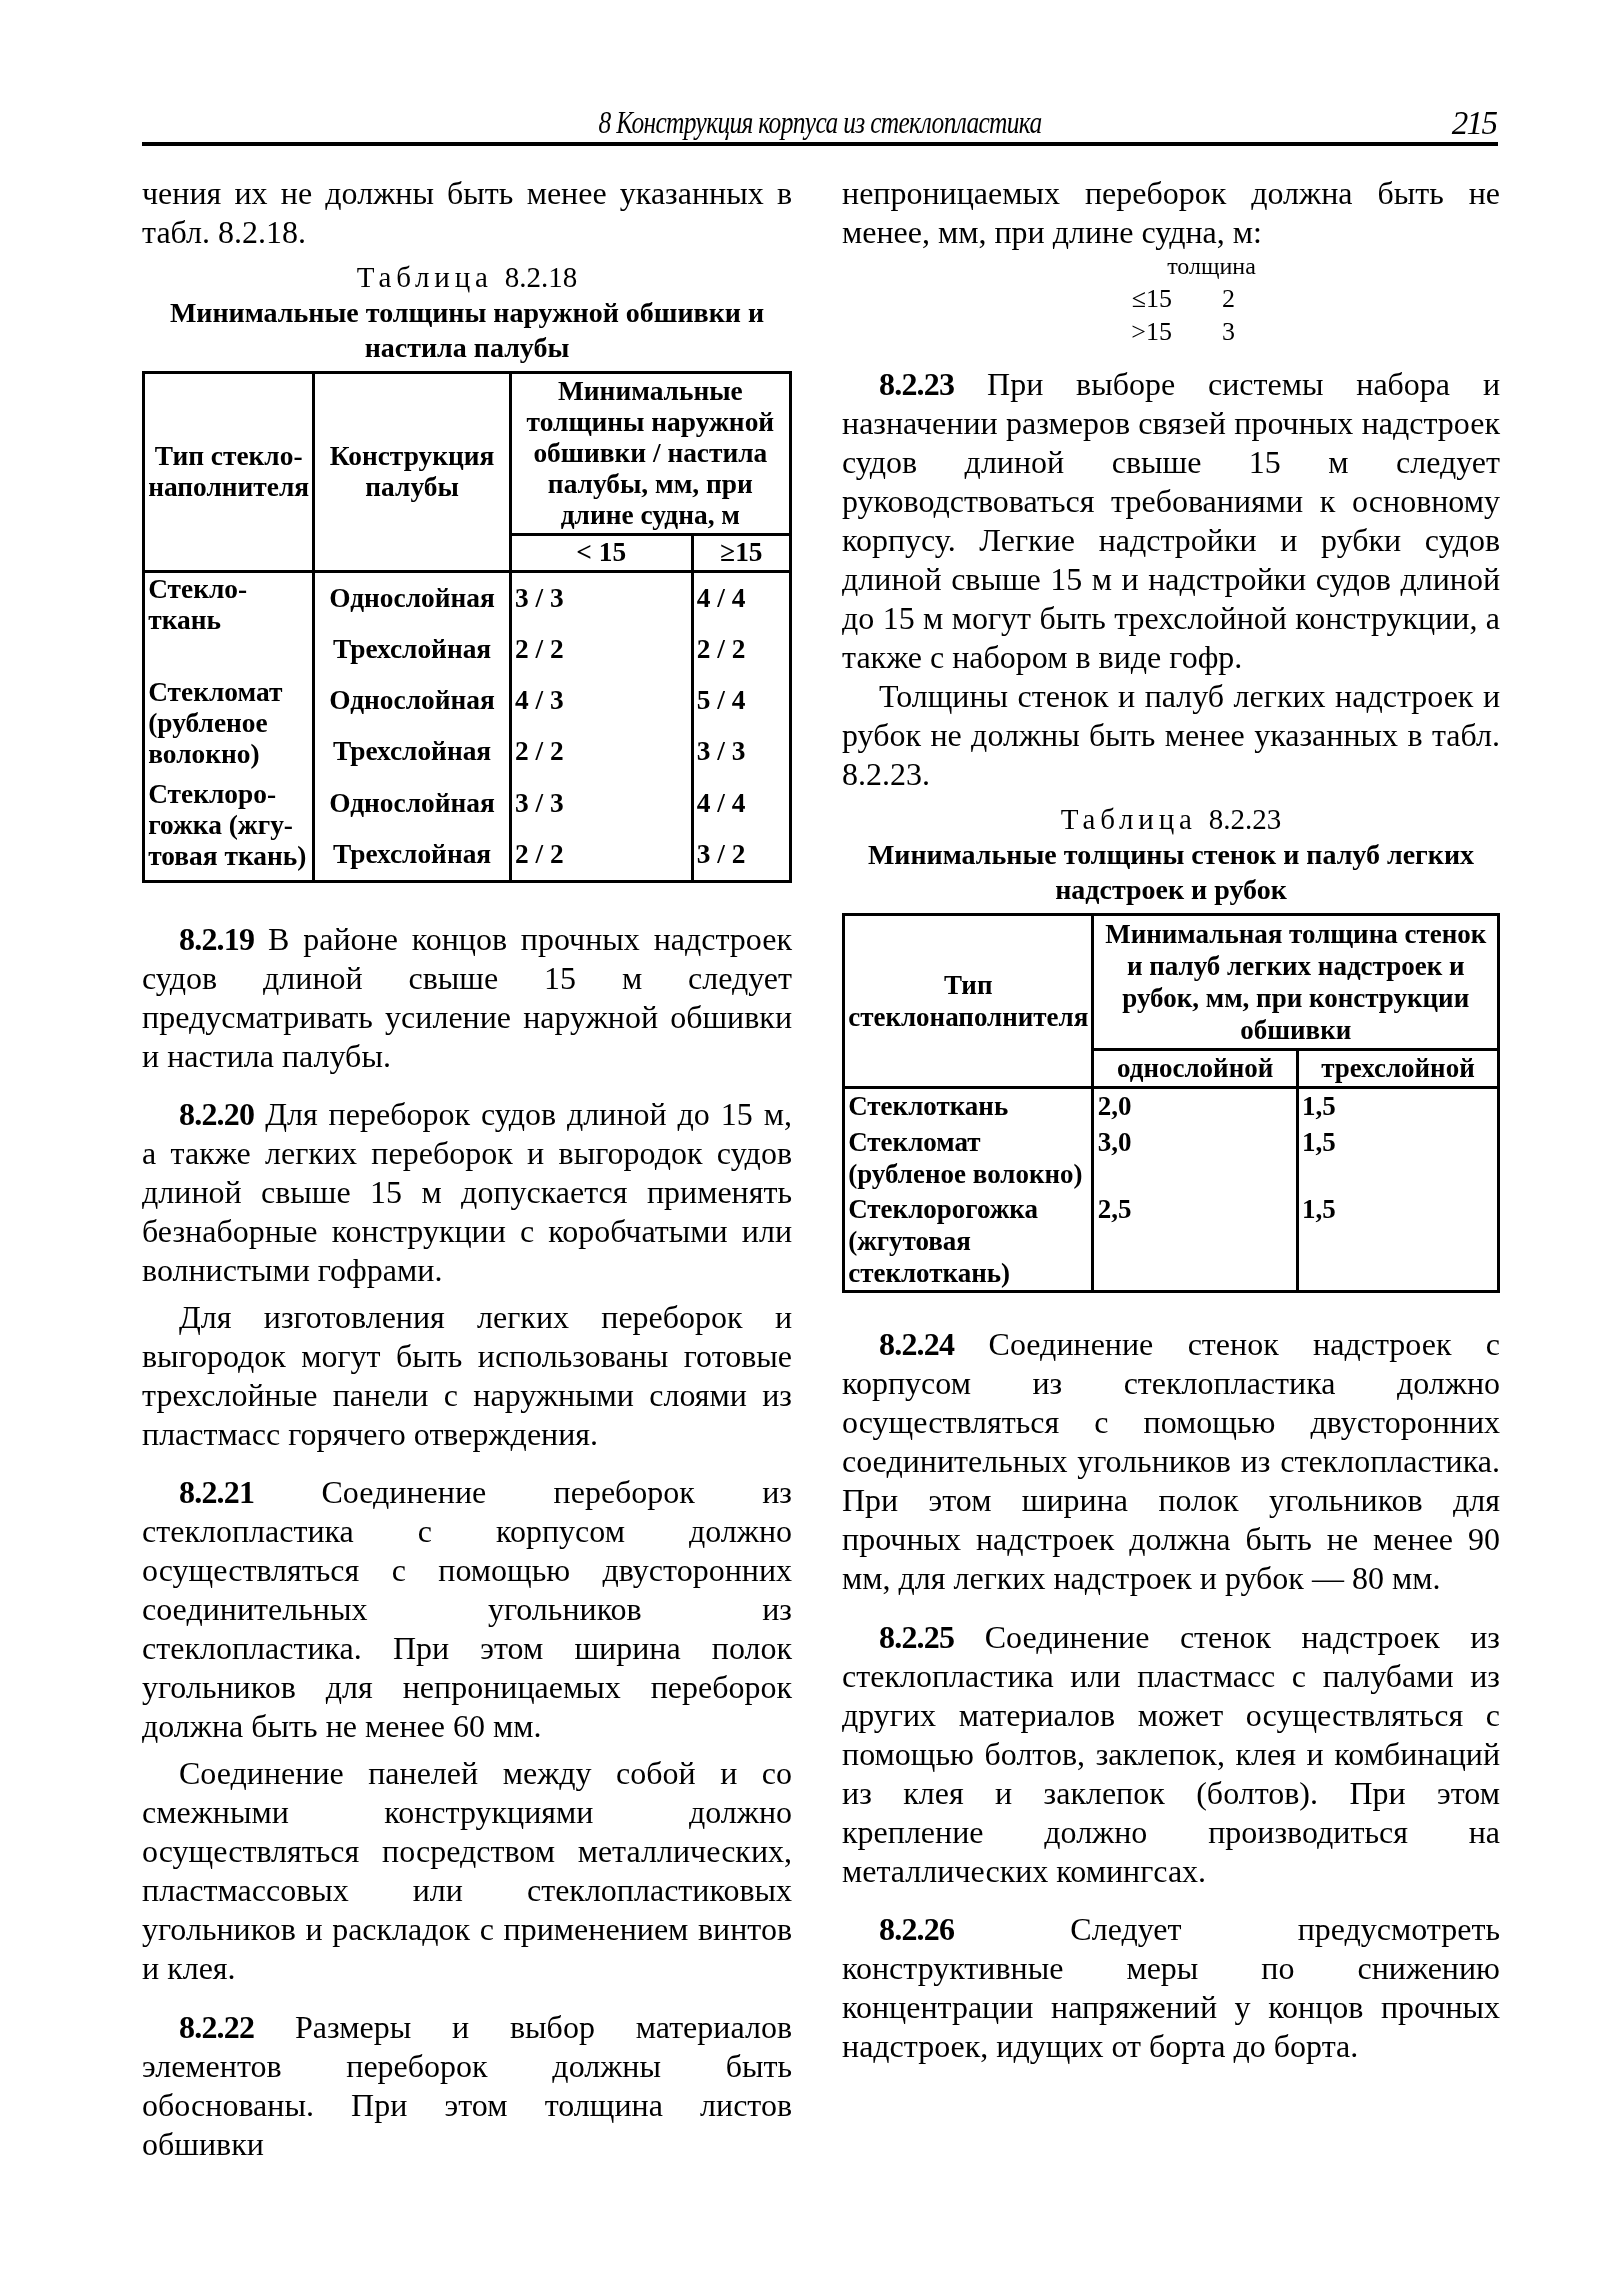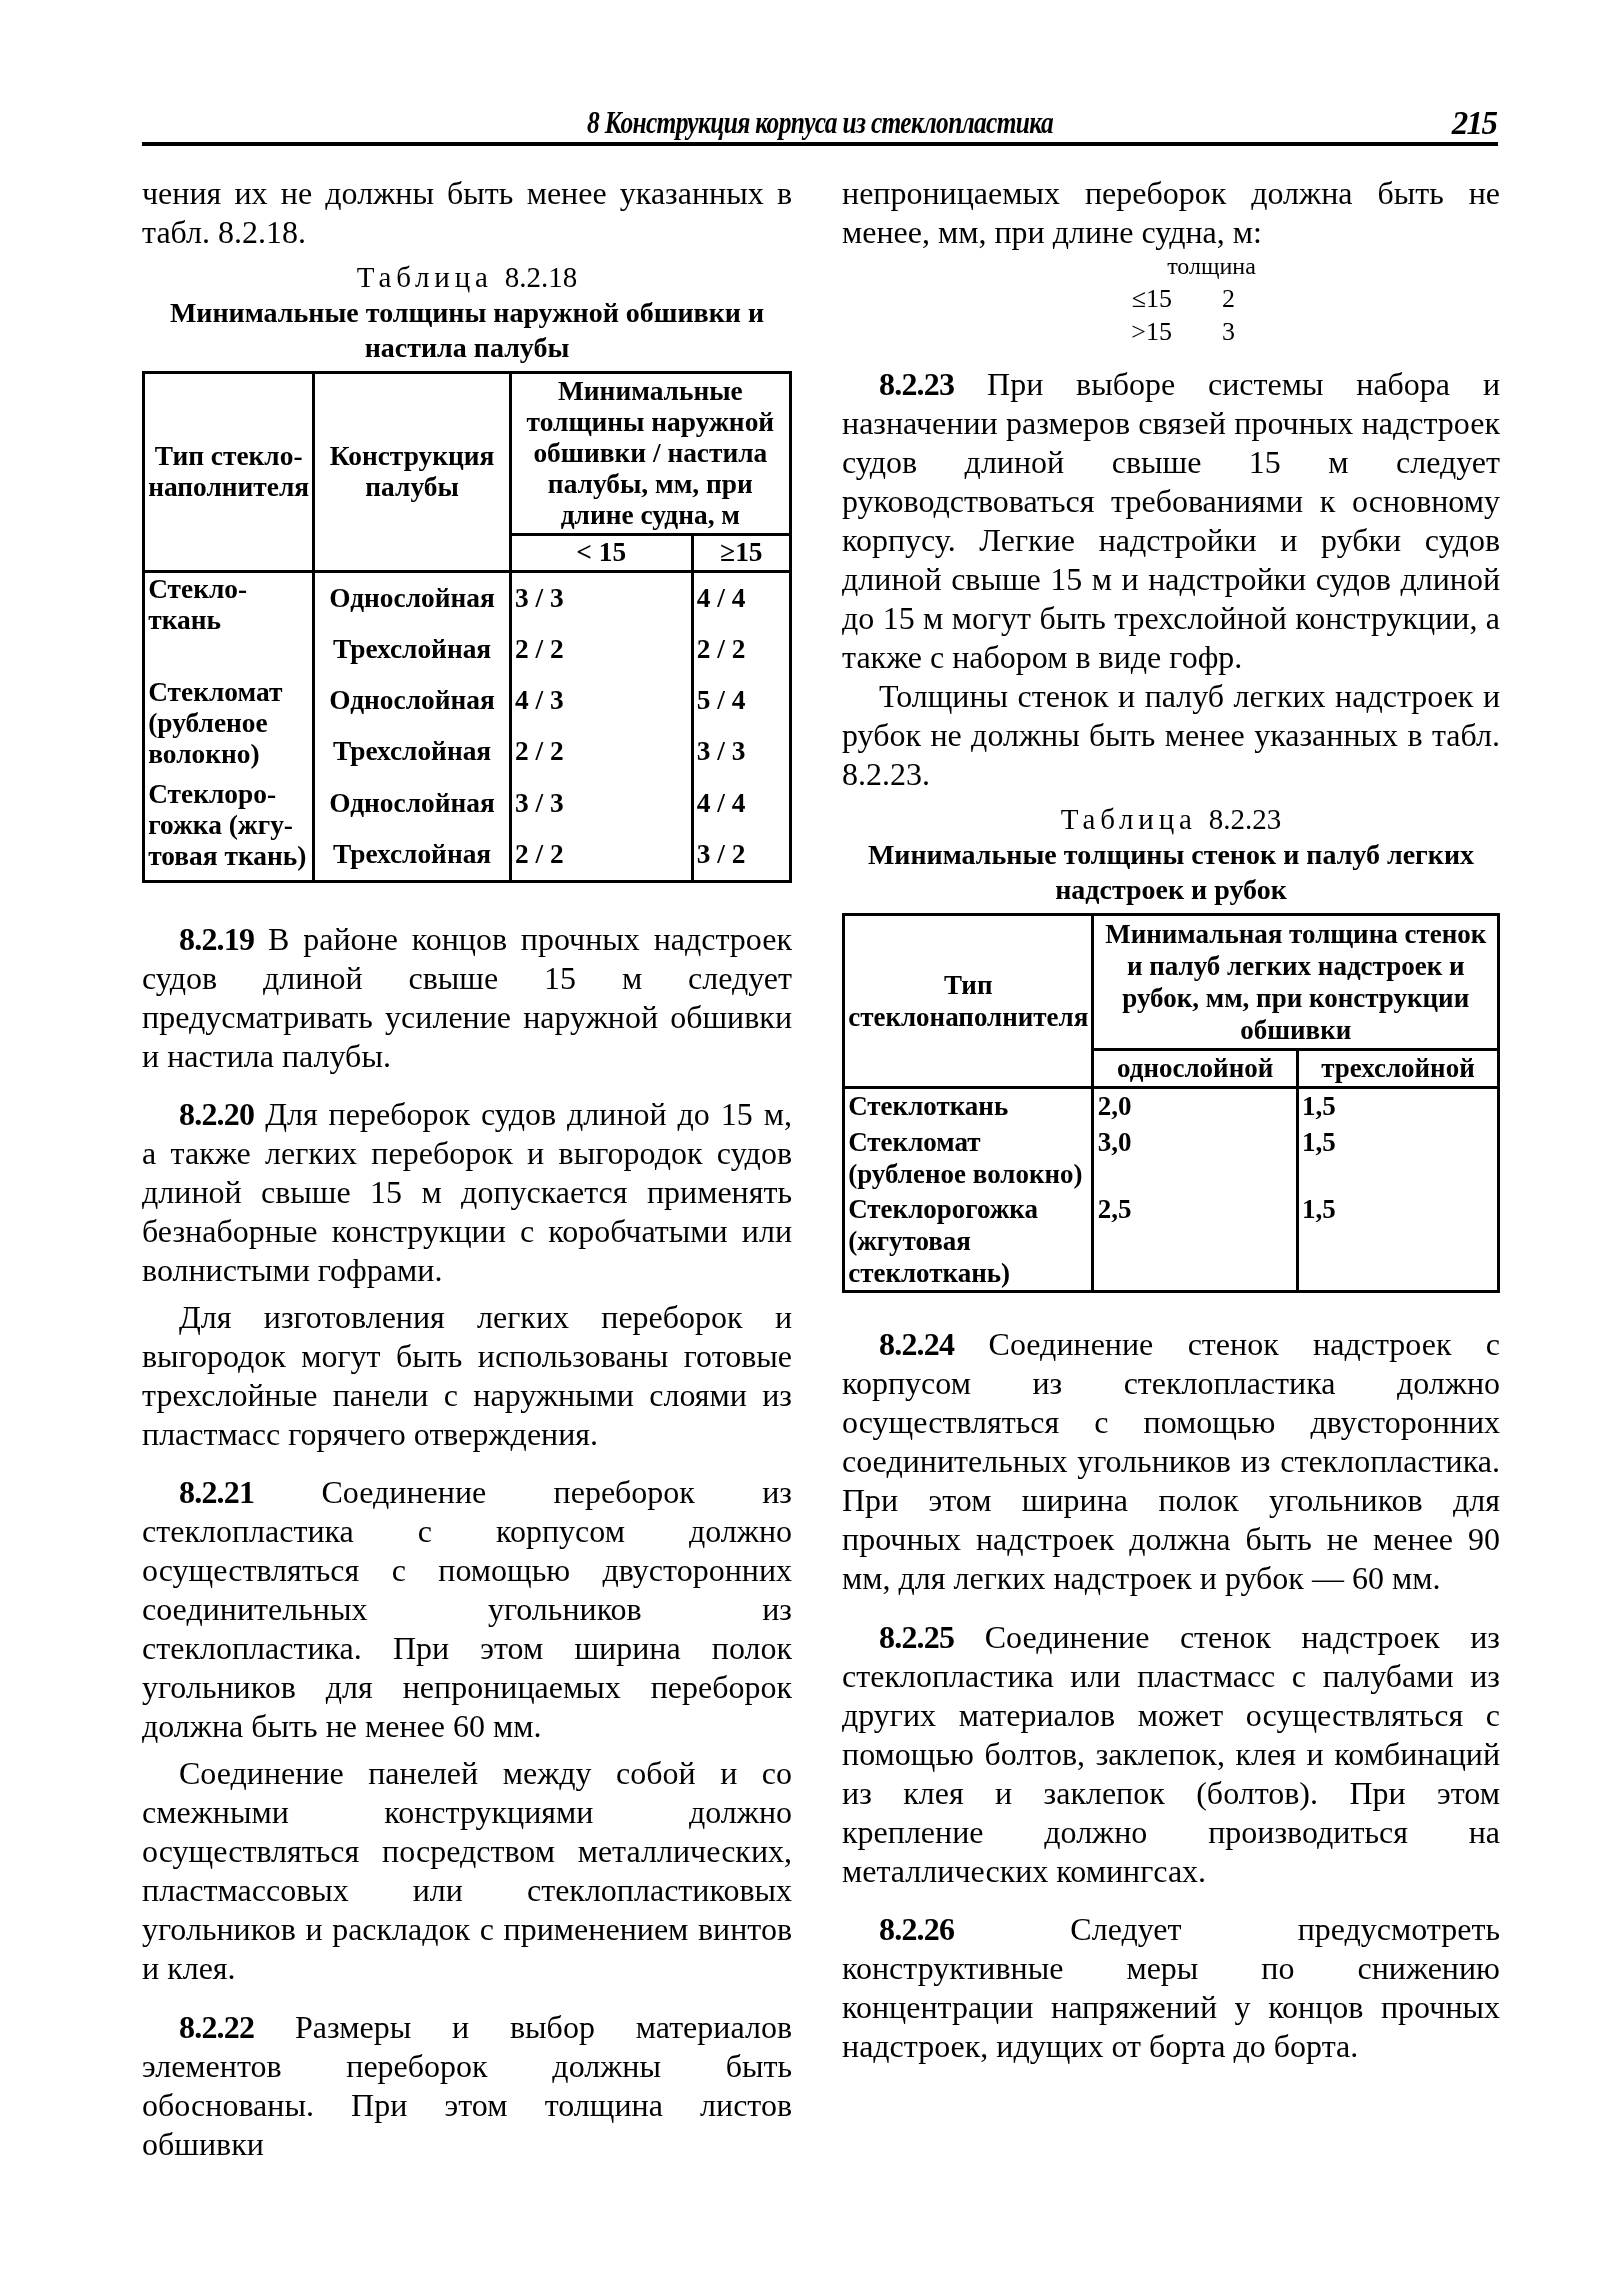--- a/index.html
+++ b/index.html
@@ -1,18 +1,18 @@
 <!DOCTYPE html>
 <html style="font-size:13px"><head>
 <meta charset="utf-8">
 <style>
   html, body { margin: 0; padding: 0; background: #ffffff; }
   body { width: 1619px; height: 2284px; position: relative; overflow: hidden;
          font-family: "Liberation Serif", "DejaVu Serif", serif; color: #000; }
-  .page-header { position: absolute; left: 142px; top: 105px; width: 1356px; height: 37px; border-bottom: 4px solid #000; font-weight: bold; }
+  .page-header { position: absolute; left: 142px; top: 105px; width: 1356px; height: 37px; border-bottom: 4px solid #000; }
   .running-title { position: absolute; left: 0; width: 100%; top: 0; text-align: center; font-style: italic; font-size: 31px; letter-spacing: -0.8px; transform: scaleX(0.82); }
   .page-number { position: absolute; right: 1.6px; top: 0; font-style: italic; font-size: 33px; letter-spacing: -1.6px; }
   .col { position: absolute; top: 174px; font-size: 32px; line-height: 39px; }
   .col.left { left: 142px; width: 650px; }
   .col.right { left: 842px; width: 658px; }
   p { margin: 0; text-align: justify; text-indent: 0; }
   p.indent { text-indent: 37px; }
   .gap { height: 19.3px; }
   .sec-num { font-weight: bold; letter-spacing: -0.8px; }
   .table-caption { text-align: center; font-size: 29px; letter-spacing: 4.8px; line-height: 35px; margin-top: 8px; }
@@ -159,19 +159,19 @@
       </tr>
       <tr>
         <td class="type">Стеклорогожка (жгутовая стеклоткань)</td>
         <td class="val">2,5</td>
         <td class="val">1,5</td>
       </tr>
     </tbody>
   </table>
 
   <div style="height:32px"></div>
-  <p class="indent"><span class="sec-num">8.2.24</span><span> Соединение стенок надстроек с корпусом из стеклопластика должно осуществляться с помощью двусторонних соединительных угольников из стеклопластика. При этом ширина полок угольников для прочных надстроек должна быть не менее 90 мм, для легких надстроек и рубок — 60 мм.</span></p>
+  <p class="indent"><span class="sec-num">8.2.24</span><span> Соединение стенок надстроек с корпусом из стеклопластика должно осуществляться с помощью двусторонних соединительных угольников из стеклопластика. При этом ширина полок угольников для прочных надстроек должна быть не менее 90 мм, для легких надстроек и рубок — 80 мм.</span></p>
   <div class="gap"></div>
   <p class="indent"><span class="sec-num">8.2.25</span><span> Соединение стенок надстроек из стеклопластика или пластмасс с палубами из других материалов может осуществляться с помощью болтов, заклепок, клея и комбинаций из клея и заклепок (болтов). При этом крепление должно производиться на металлических комингсах.</span></p>
   <div class="gap"></div>
   <p class="indent"><span class="sec-num">8.2.26</span><span> Следует предусмотреть конструктивные меры по снижению концентрации напряжений у концов прочных надстроек, идущих от борта до борта.</span></p>
 </div>
 
 
 </body></html>

